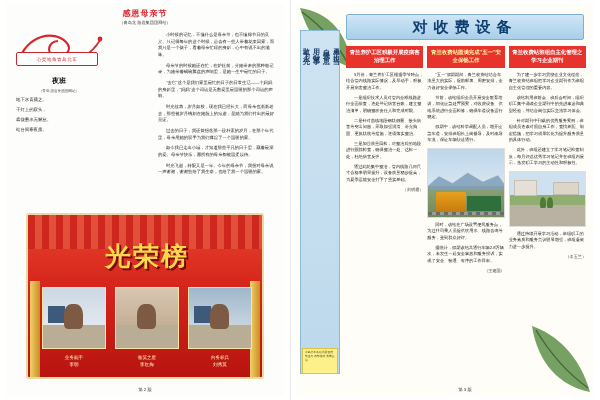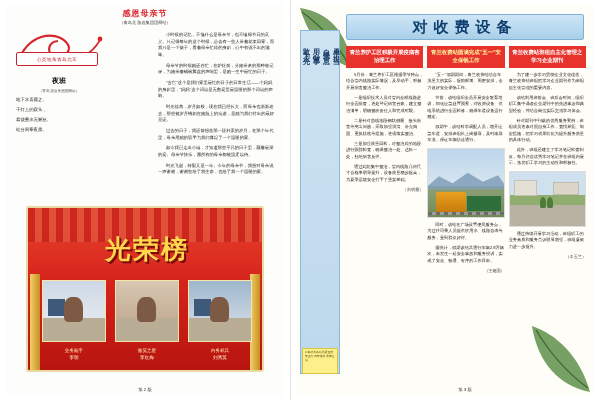--- a/index.html
+++ b/index.html
@@ -99,21 +99,21 @@
     margin: 0 0 4px 0;
     font-size: 4.3px;
     color: #222;
     line-height: 1.55;
     text-indent: 8px;
   }
 
   
   .honor-board {
     position: absolute;
-    left: 20px; top: 202px;
+    left: 20px; top: 209px;
     width: 238px; height: 166px;
     background: linear-gradient(180deg,#e8452c 0%, #d6241c 45%, #b8140f 100%);
     border: 2px solid #e9d9a2;
     border-radius: 3px;
     overflow: hidden;
   }
   .hb-drape {
     position: absolute; top: 0; left: 0; width: 238px; height: 34px;
     background: repeating-linear-gradient(90deg,#c9231c 0 7px,#e2533c 7px 14px);
     opacity: .85;

